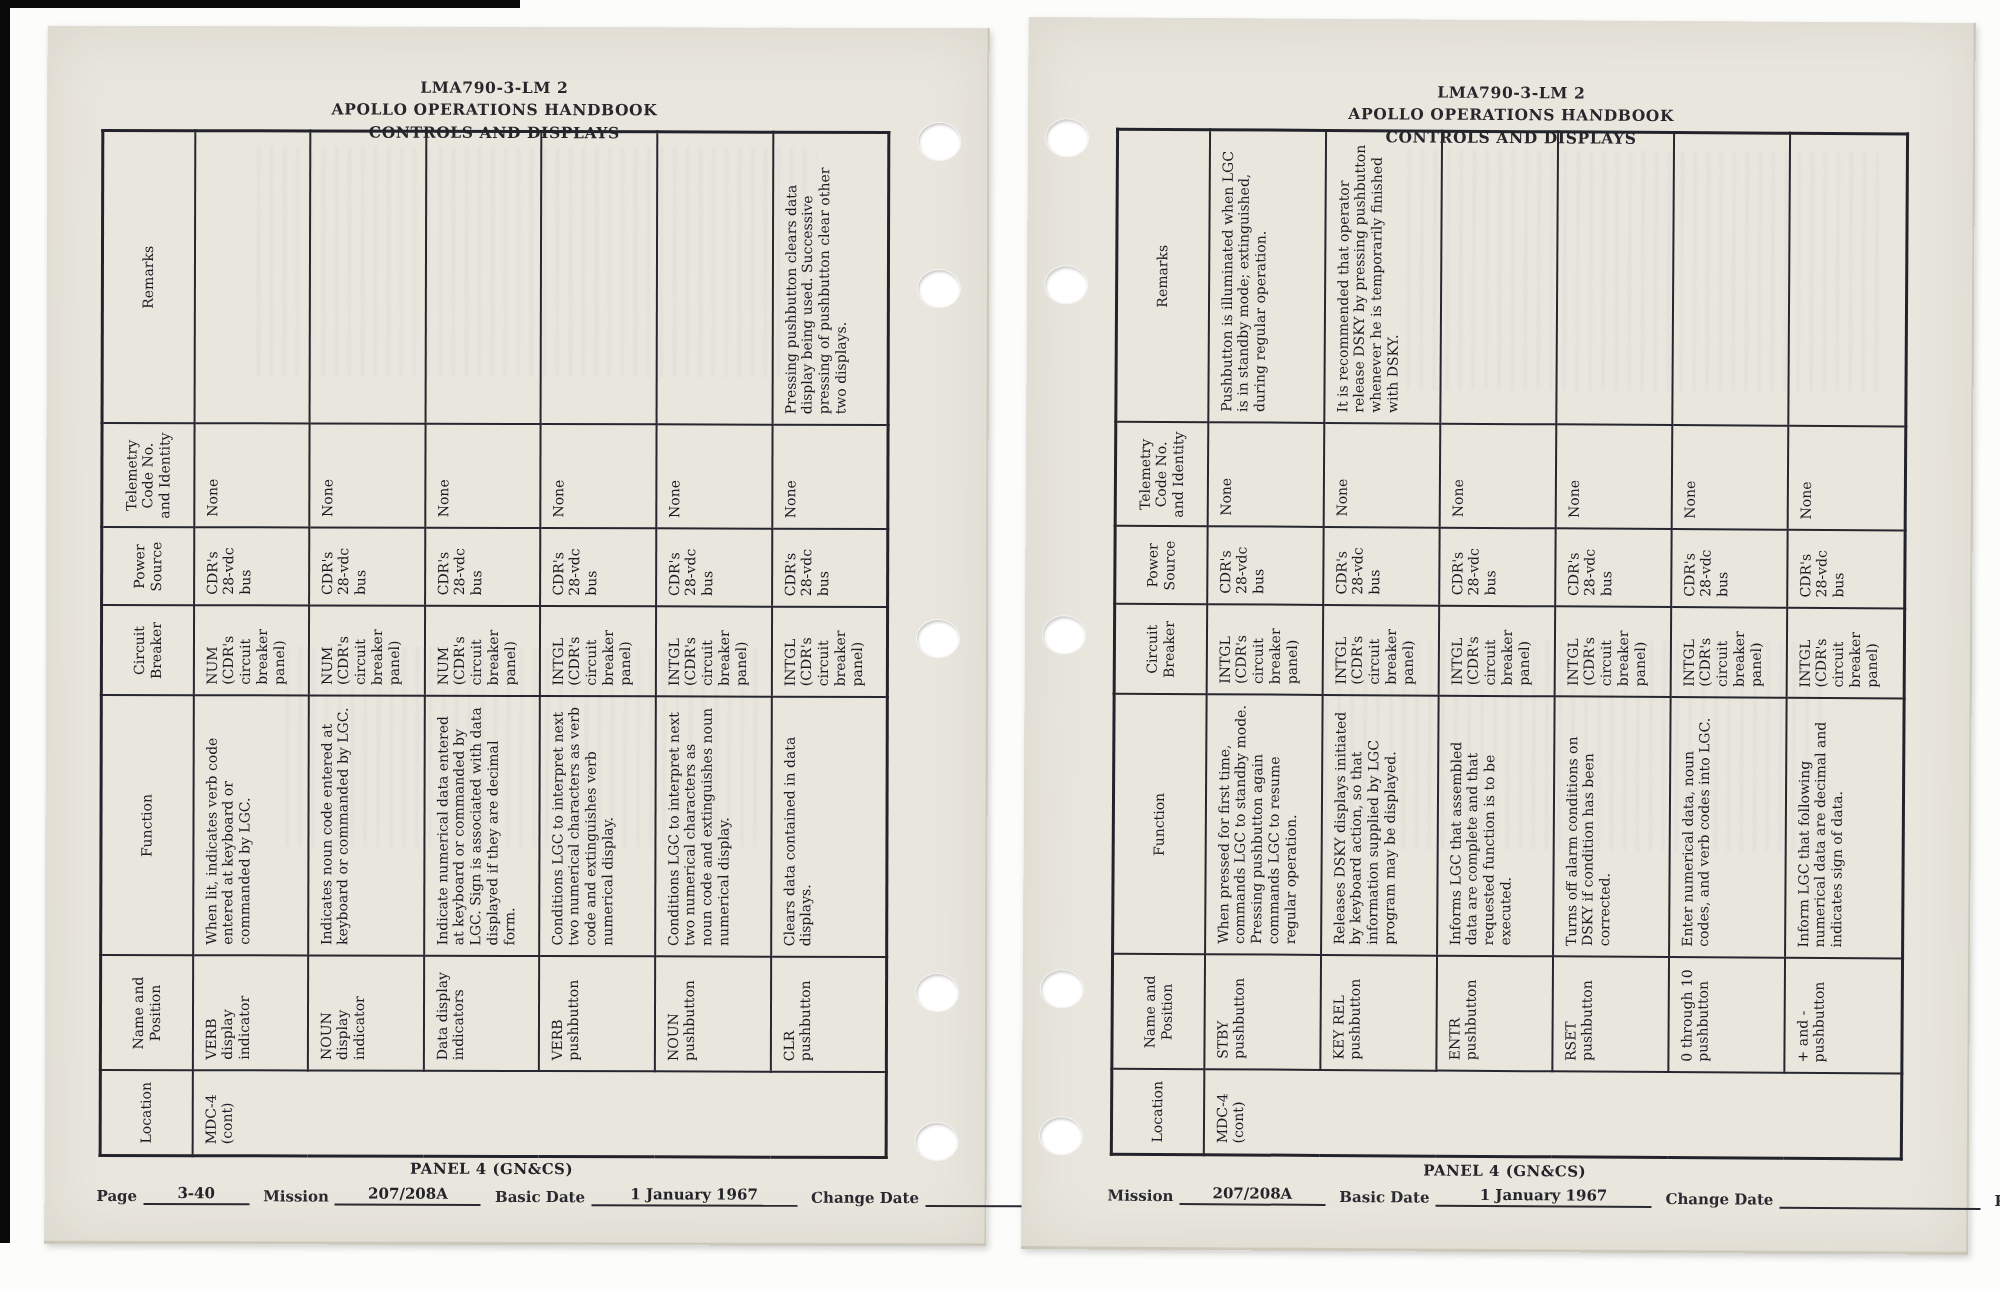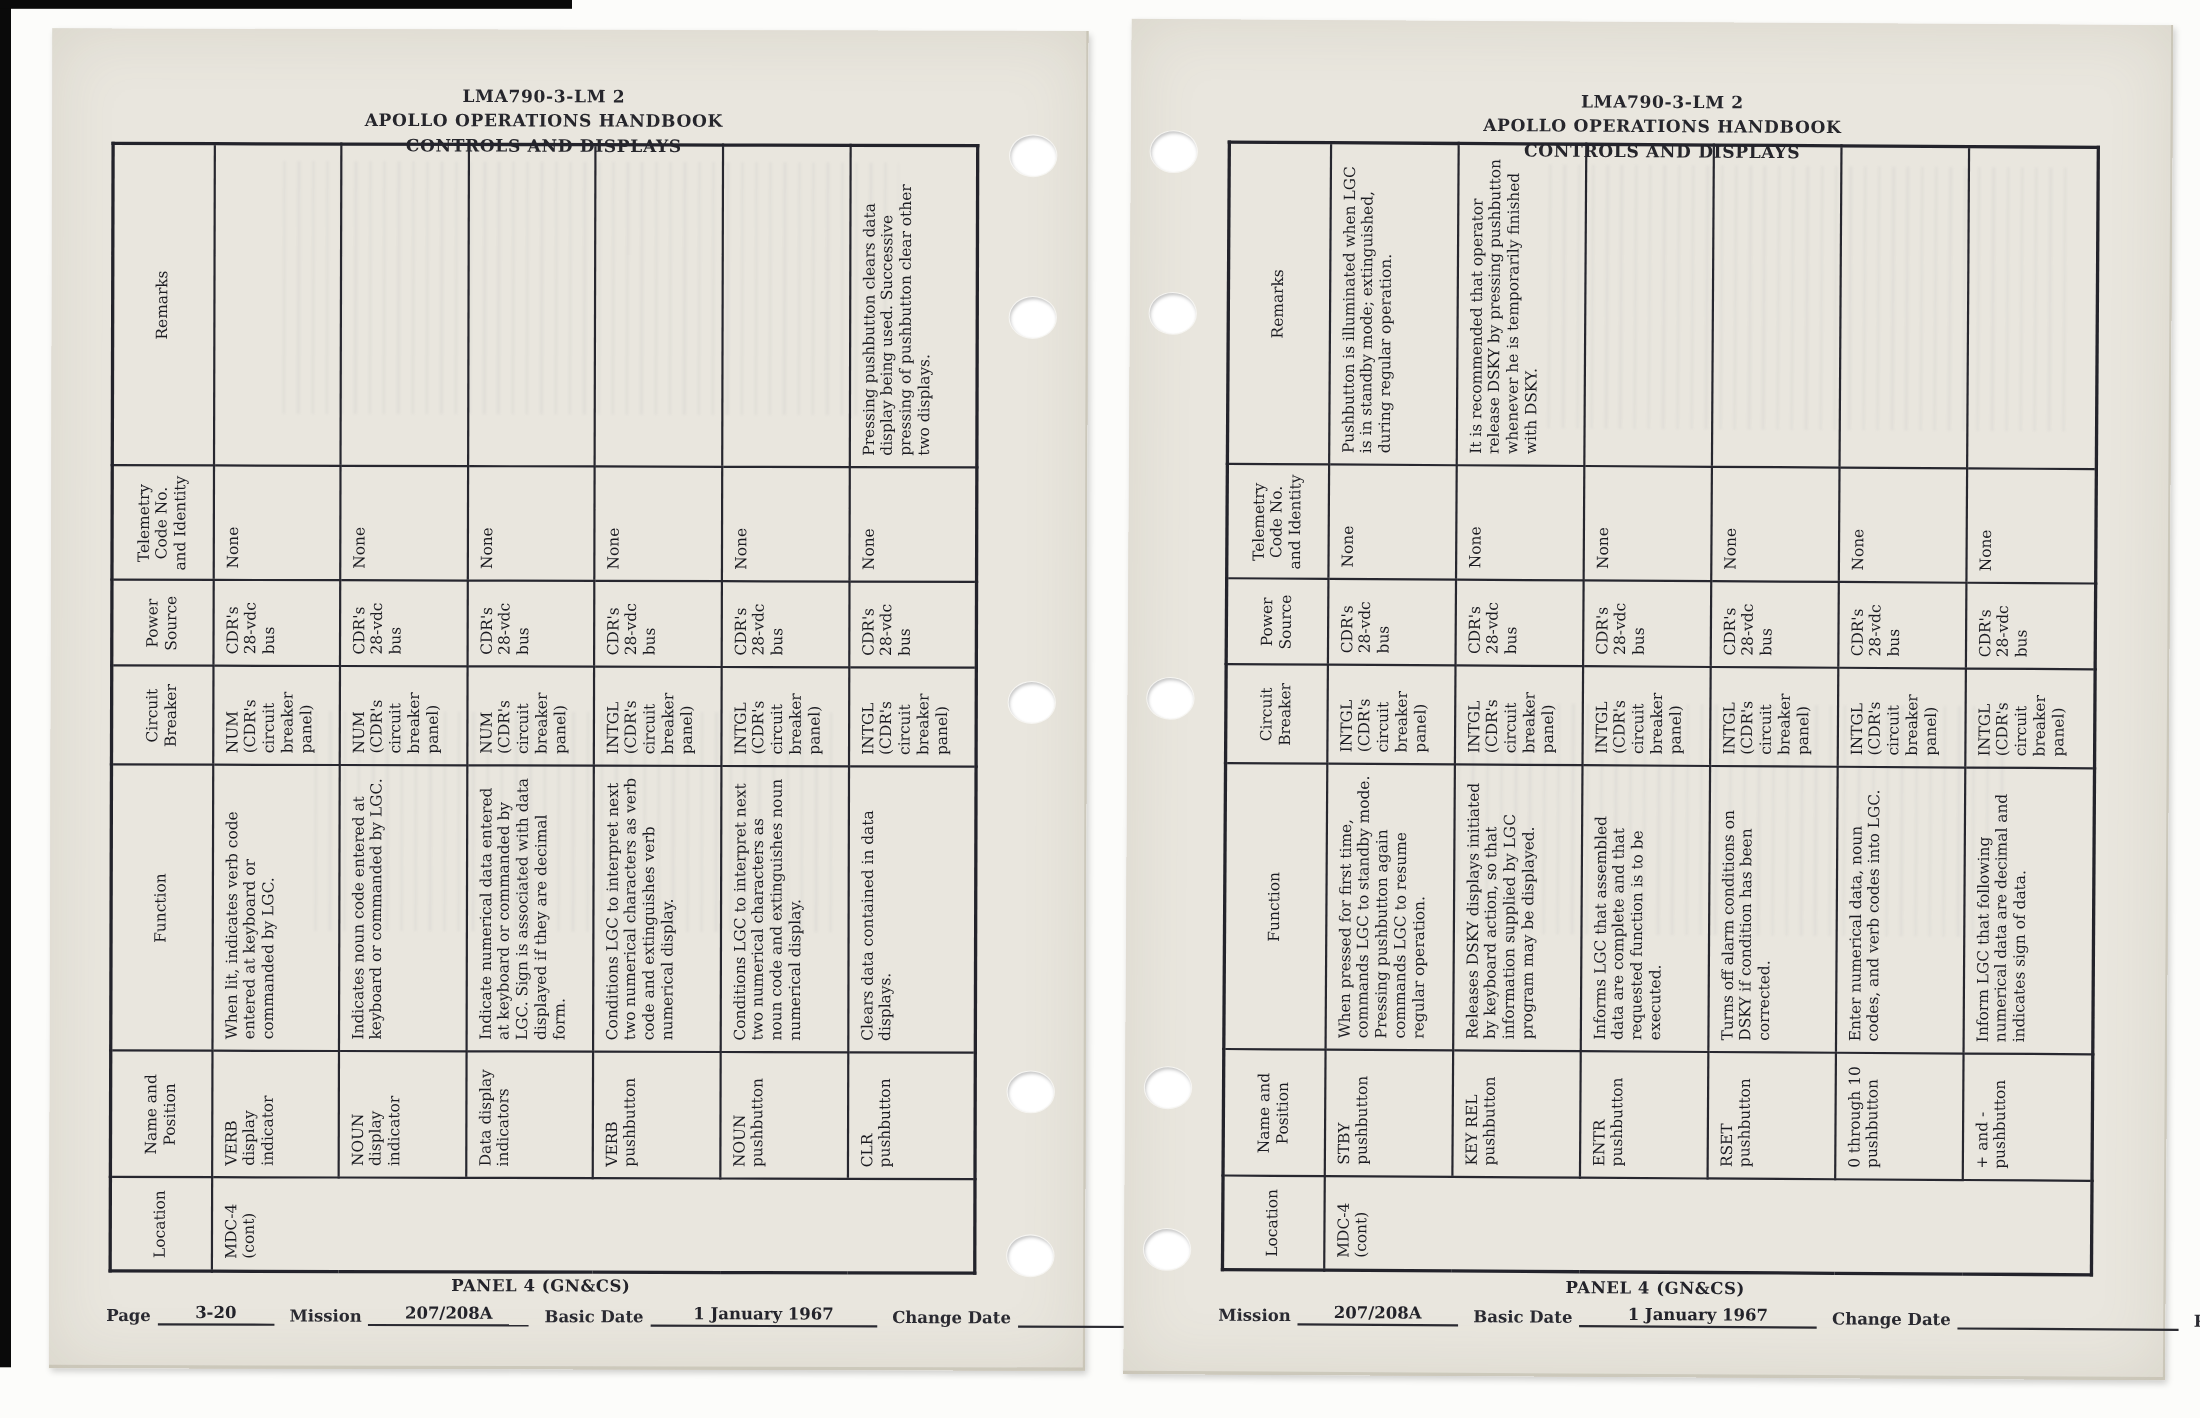--- a/index.html
+++ b/index.html
@@ -152,21 +152,21 @@
         <td>Pressing pushbutton clears data display being used. Successive pressing of pushbutton clear other two displays.</td>
       </tr>
     </tbody>
       </table>
   </div>
 
   <div class="caption" style="left:54px;top:1133px;width:786px;">PANEL 4 (GN&amp;CS)</div>
 
   <div class="footer" style="left:52px;top:1158px;width:810px;">
     <span class="lbl">Page</span>
-    <span class="val" style="min-width:90px;">3-20</span>
+    <span class="val" style="min-width:90px;">3-40</span>
     <span class="lbl">Mission</span>
     <span class="val" style="min-width:130px;">207/208A</span>
     <span class="lbl">Basic Date</span>
     <span class="val" style="min-width:190px;">1 January 1967</span>
     <span class="lbl">Change Date</span>
     <span class="val blank" style="min-width:175px;"></span>
   </div>
 </div>
 
 <div class="paper paper-right">

